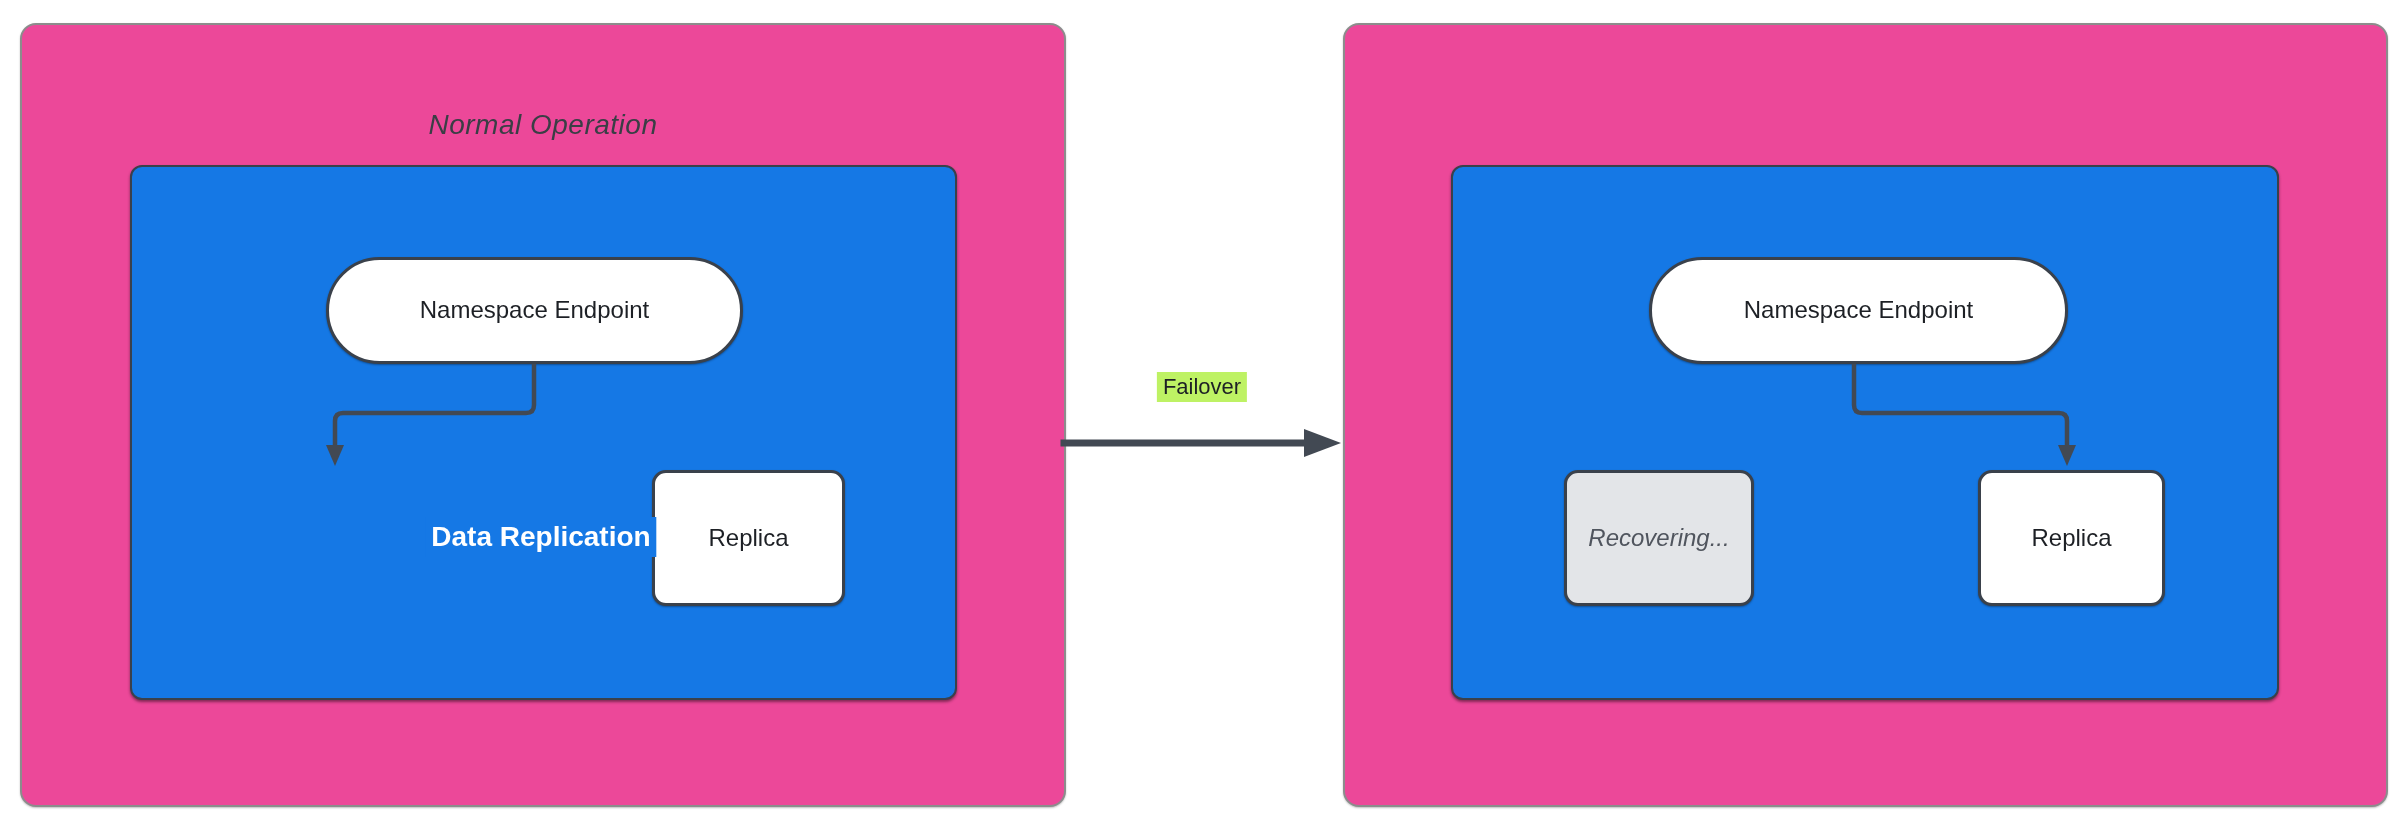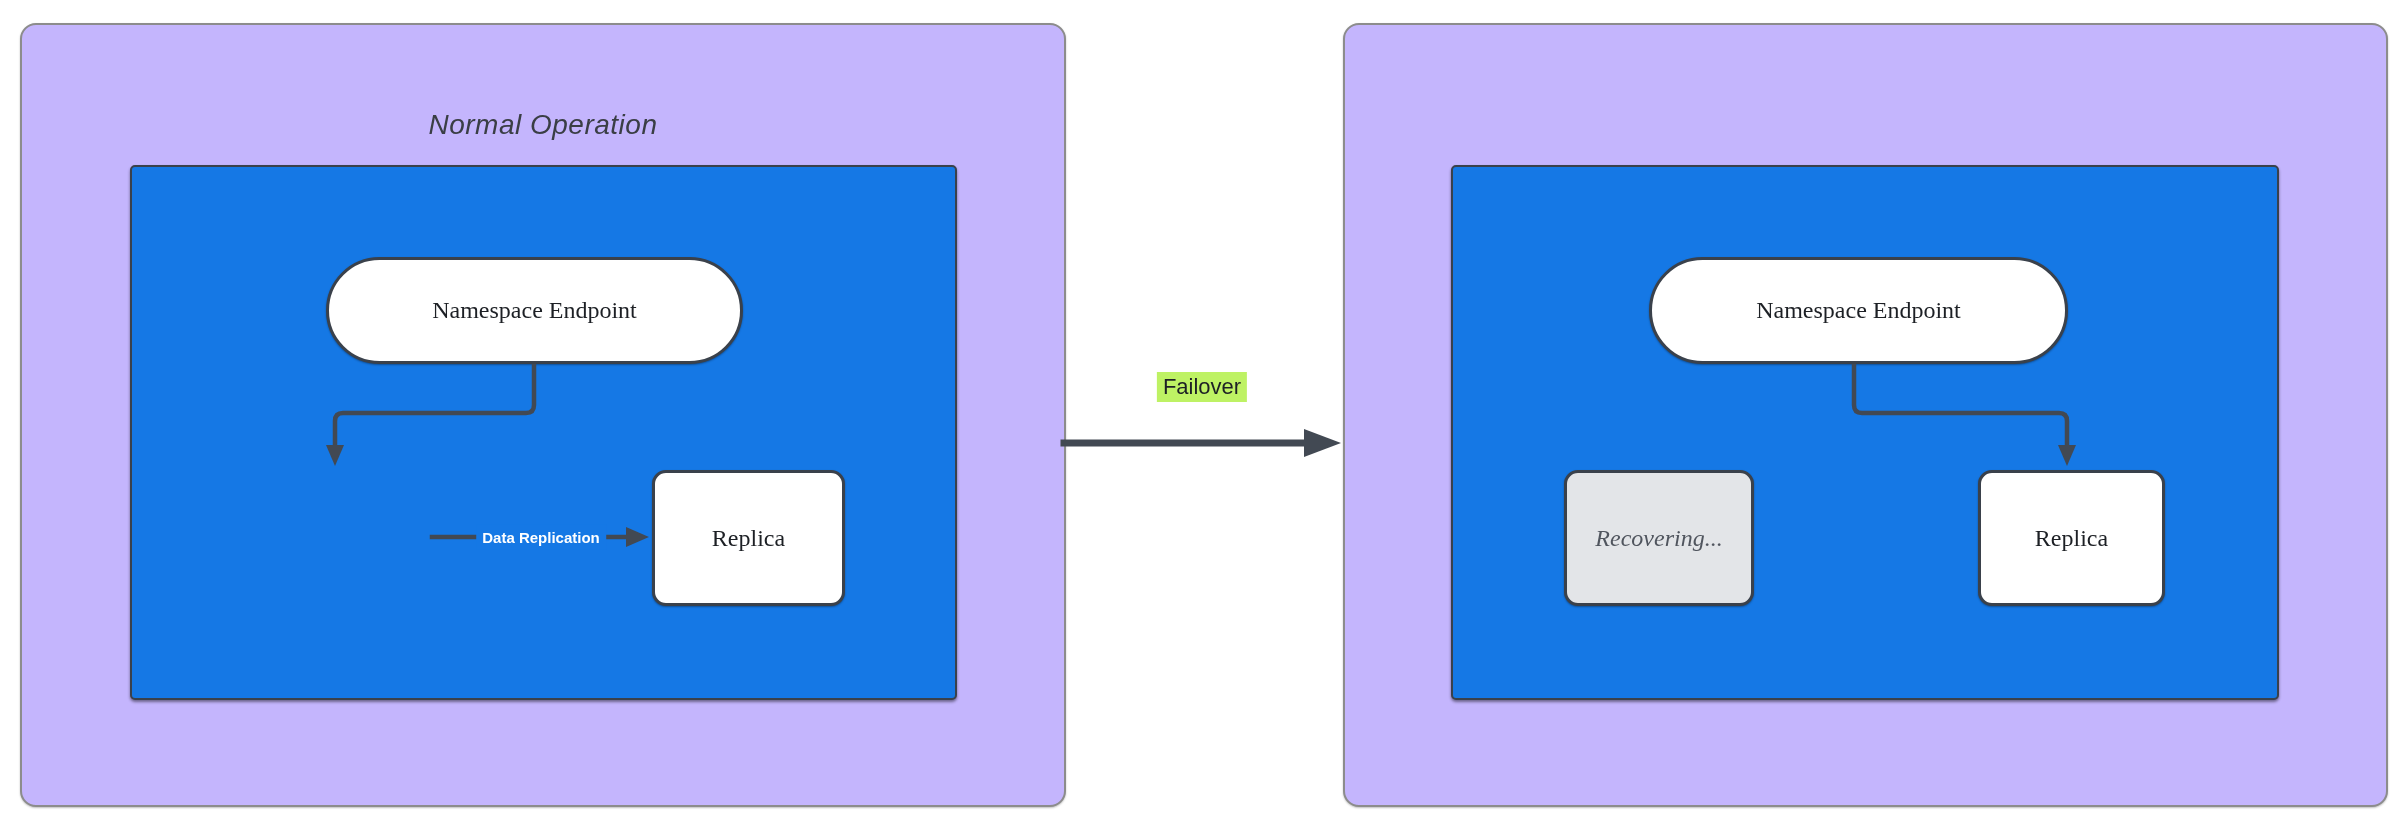--- a/index.html
+++ b/index.html
@@ -8,21 +8,21 @@
     position: relative;
     width: 2407px;
     height: 828px;
     background: #ffffff;
     font-family: "Liberation Sans", sans-serif;
     overflow: hidden;
   }
 
   .panel {
     position: absolute;
-    background: #c4b5fd;
+    background: #ec4899;
     border: 2px solid var(--panel-border, #8c8c8c);
     border-radius: 16px;
     box-shadow: 0 1px 2px rgba(0,0,0,0.25);
   }
   .panel-title {
     position: absolute;
     left: 0; right: 0;
     top: 84px;
     margin: 0;
     text-align: center;
@@ -30,23 +30,22 @@
     font-weight: 500;
     font-size: 28px;
     letter-spacing: 0.5px;
     color: var(--title-text, #3a3e45);
   }
 
   .container-blue {
     position: absolute;
     background: var(--container-blue, #1578e5);
     border: 2px solid var(--node-border, #3a414b);
-    border-radius: 5px;
+    border-radius: 12px;
     box-shadow: 0 2px 3px rgba(0,0,0,0.45);
-    font-family: Liberation Serif, serif;
   }
 
   .node {
     position: absolute;
     background: #ffffff;
     border: 3px solid var(--node-border, #3a414b);
     box-sizing: border-box;
     display: flex;
     align-items: center;
     justify-content: center;
@@ -81,21 +80,21 @@
   .arrow-head { fill: var(--arrow-color, #424953); stroke: none; }
 
   .edge-label-replication {
     position: absolute;
     left: 541px;
     top: 537px;
     transform: translate(-50%, -50%);
     background: var(--container-blue, #1578e5);
     color: var(--replication-label, #ffffff);
     font-weight: bold;
-    font-size: 15px;
+    font-size: 28px;
     padding: 4px 6px;
     white-space: nowrap;
   }
   .failover-label {
     position: absolute;
     left: 1202px;
     top: 402px;
     transform: translate(-50%, -100%);
     font-size: 22px;
     color: var(--label-text, #1d2025);

